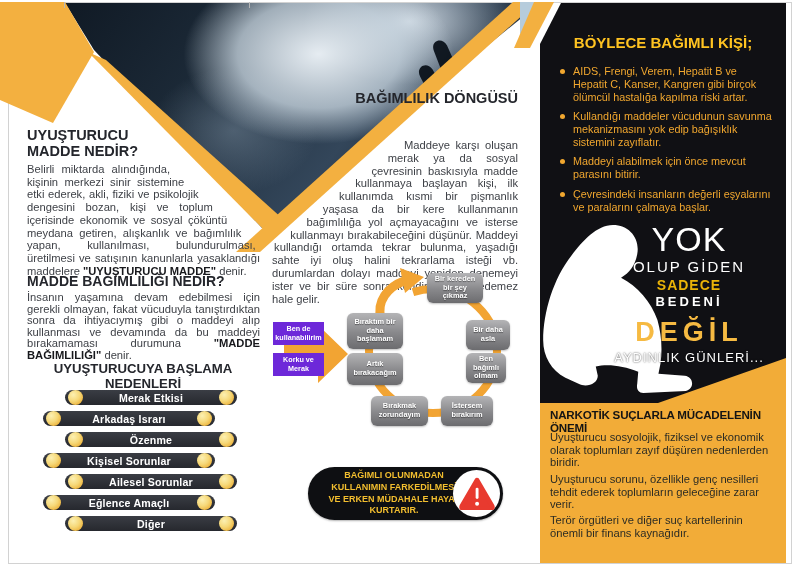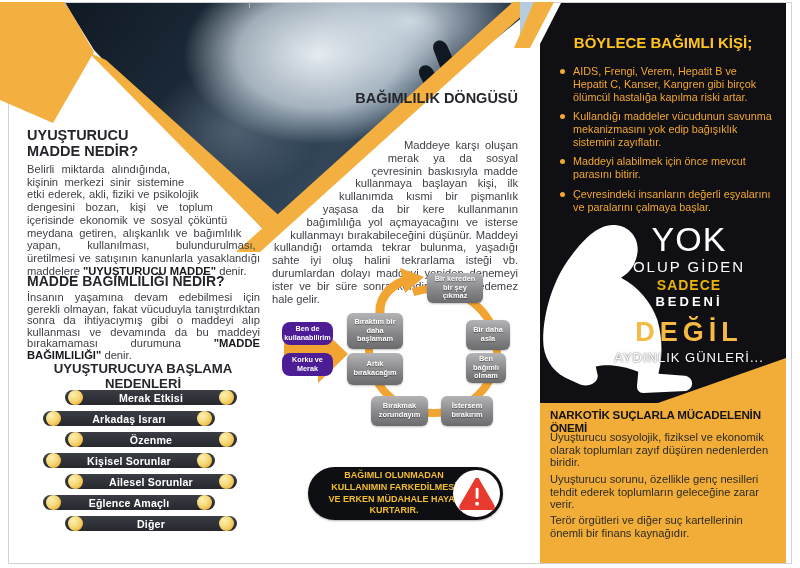--- a/index.html
+++ b/index.html
@@ -67,23 +67,23 @@
          line-height:1.15;text-align:center;display:flex;align-items:center;justify-content:center;
          padding:2px 3px;background:linear-gradient(#b4b4b6,#88888b 55%,#6c6c6f);
          text-shadow:0 1px 1px rgba(0,0,0,.45);box-shadow:0 1px 2px rgba(0,0,0,.25);}
   .s1{left:159px;top:8px;width:56px;height:30px;}
   .s2{left:198px;top:55px;width:44px;height:30px;}
   .s3{left:198px;top:88px;width:40px;height:30px;}
   .s4{left:173px;top:131px;width:52px;height:30px;}
   .s5{left:103px;top:131px;width:57px;height:30px;}
   .s6{left:79px;top:88px;width:56px;height:32px;}
   .s7{left:79px;top:48px;width:56px;height:36px;}
-  .entry{position:absolute;left:14px;width:51px;height:23px;background:#4c1d95;color:#fff;
+  .entry{position:absolute;left:5px;width:51px;height:23px;background:#6d28d9;color:#fff;
          font-weight:bold;font-size:7.2px;line-height:1.2;text-align:center;
-         display:flex;align-items:center;justify-content:center;border-radius:8px;}
+         display:flex;align-items:center;justify-content:center;border-radius:0;}
   .e1{top:57px;} .e2{top:88px;}
 
   
   .warn{left:308px;top:467px;width:195px;height:53px;background:#0e0f12;border-radius:27px;
         z-index:4;box-shadow:0 1px 2px rgba(0,0,0,.3);}
   .warn-text{position:absolute;left:12px;top:0;width:132px;height:100%;display:flex;
         align-items:center;justify-content:center;text-align:center;color:#F2BE2F;
         font-weight:bold;font-size:9px;line-height:1.3;margin-left:8px;}
   .warn-circ{position:absolute;right:3px;top:3px;width:47px;height:47px;border-radius:50%;
         background:#fff;display:flex;align-items:center;justify-content:center;}

